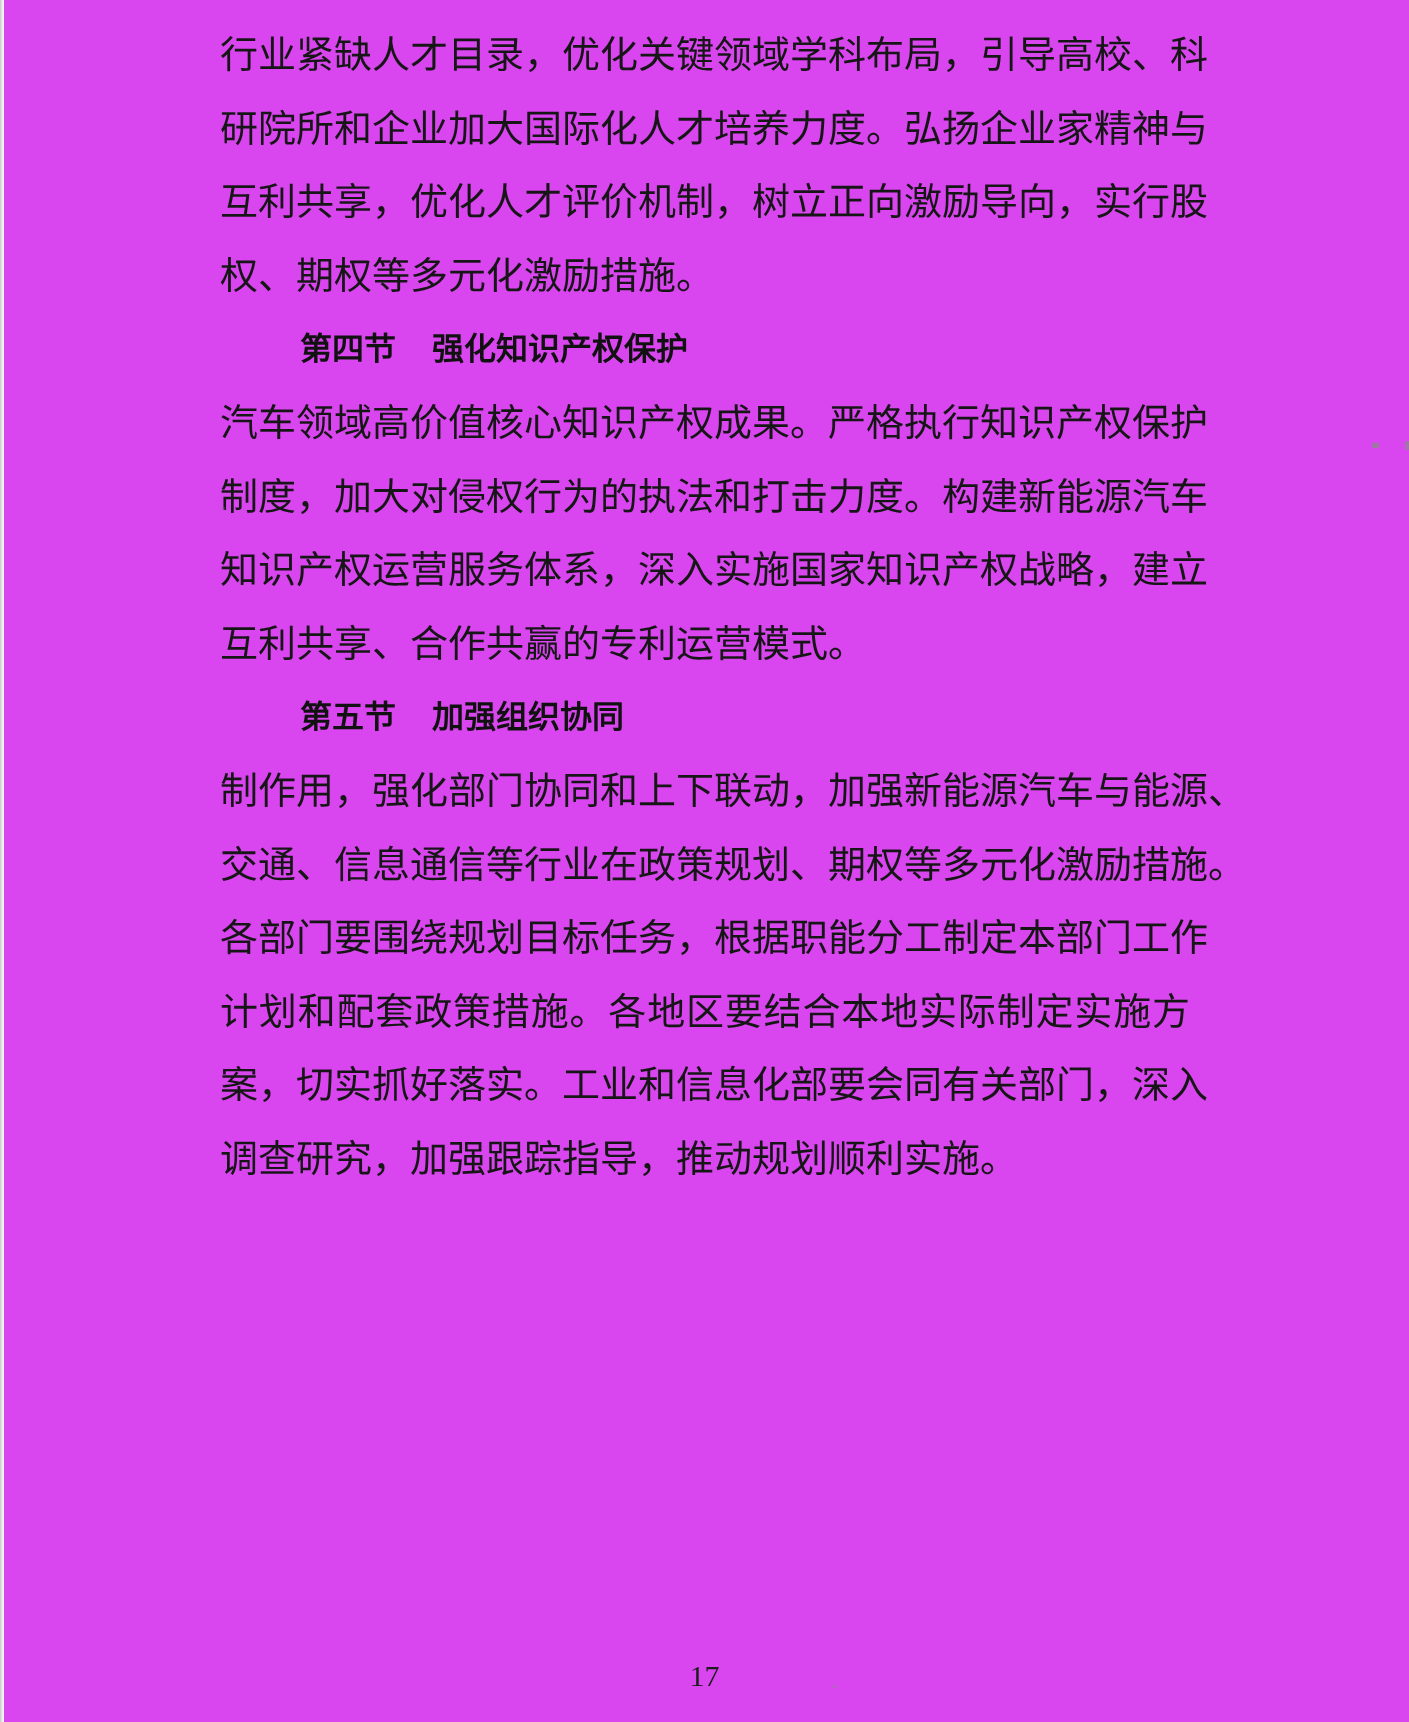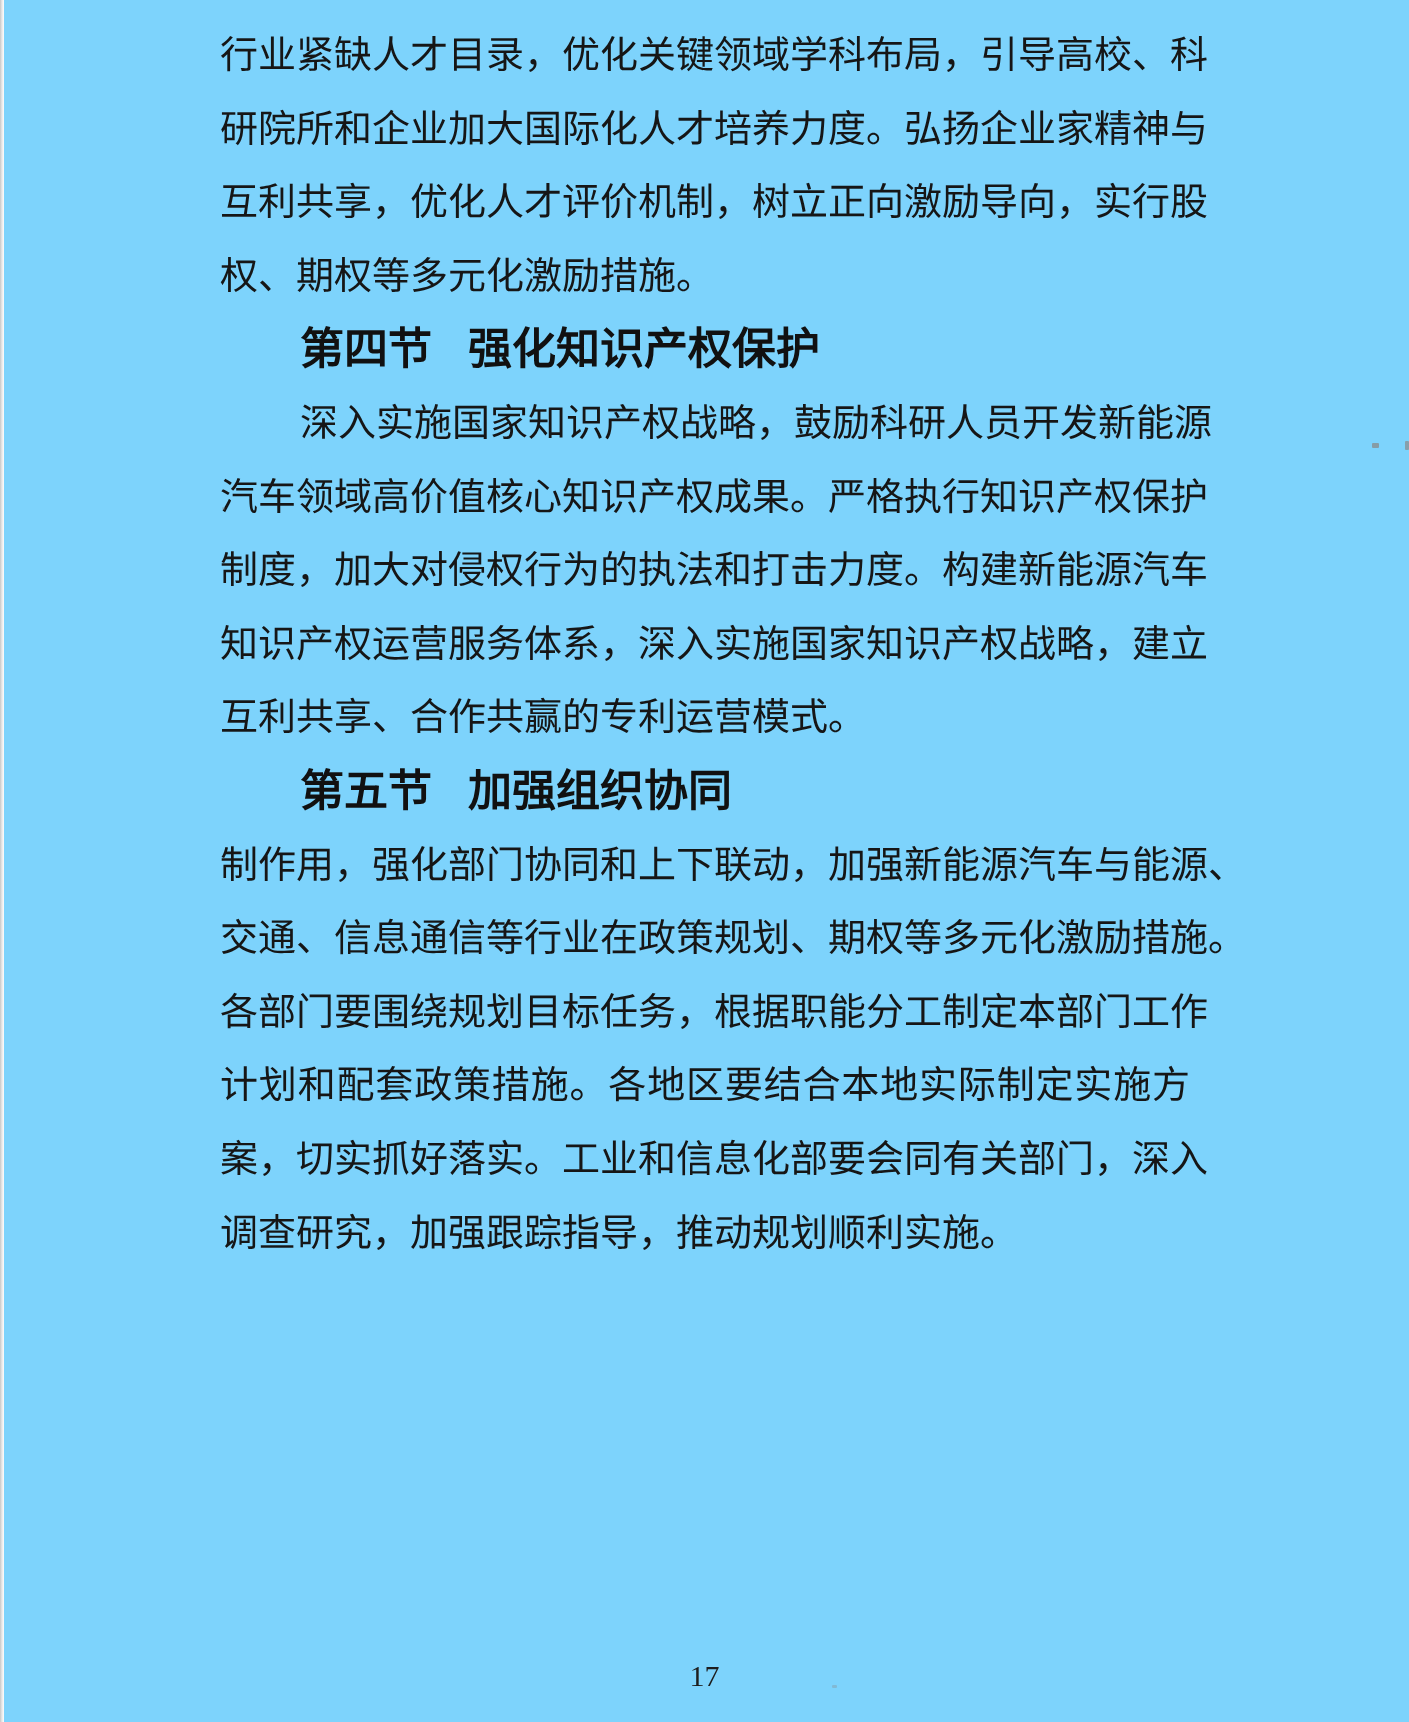--- a/index.html
+++ b/index.html
@@ -11,21 +11,21 @@
     height: 1722px;
     position: relative;
     background: #fdfdfd;
     overflow: hidden;
     font-family: "Liberation Serif", "DejaVu Serif", serif;
     color: #161616;
   }
   .page {
     position: absolute;
     inset: 0;
-    background: #7dd3fc;
+    background: #d946ef;
   }
   
   .edge-artifact {
     position: absolute;
     left: 0;
     top: 0;
     width: 4px;
     height: 100%;
     background: linear-gradient(to right, #c6c6c6 0px, #e9e9e9 2px, #fdfdfd 4px);
   }
@@ -47,21 +47,21 @@
   }
   .line.indent { padding-left: 80px; }
   .line.last {
     text-align: right;
     text-align-last: left;
   }
   .heading {
     height: 73.6px;
     line-height: 73.6px;
     padding-left: 80px;
-    font-size: 44px;
+    font-size: 32px;
     font-weight: bold;
     text-align: left;
     text-align-last: left;
     color: #111;
   }
   .heading .h-title { margin-left: 36px; }
   .footer {
     position: absolute;
     left: 0;
     top: 1658px;
@@ -90,21 +90,20 @@
 
     <div class="line">行业紧缺人才目录，优化关键领域学科布局，引导高校、科</div>
     <div class="line">研院所和企业加大国际化人才培养力度。弘扬企业家精神与</div>
     <div class="line">互利共享，优化人才评价机制，树立正向激励导向，实行股</div>
     <div class="line last">权、期权等多元化激励措施。</div>
 
     <div class="heading">
       <span class="h-label">第四节</span><span class="h-title">强化知识产权保护</span>
     </div>
 
-    <div class="line indent">深入实施国家知识产权战略，鼓励科研人员开发新能源</div>
     <div class="line">汽车领域高价值核心知识产权成果。严格执行知识产权保护</div>
     <div class="line">制度，加大对侵权行为的执法和打击力度。构建新能源汽车</div>
     <div class="line">知识产权运营服务体系，深入实施国家知识产权战略，建立</div>
     <div class="line last">互利共享、合作共赢的专利运营模式。</div>
 
     <div class="heading">
       <span class="h-label">第五节</span><span class="h-title">加强组织协同</span>
     </div>
 
     <div class="line">制作用，强化部门协同和上下联动，加强新能源汽车与能源、</div>

